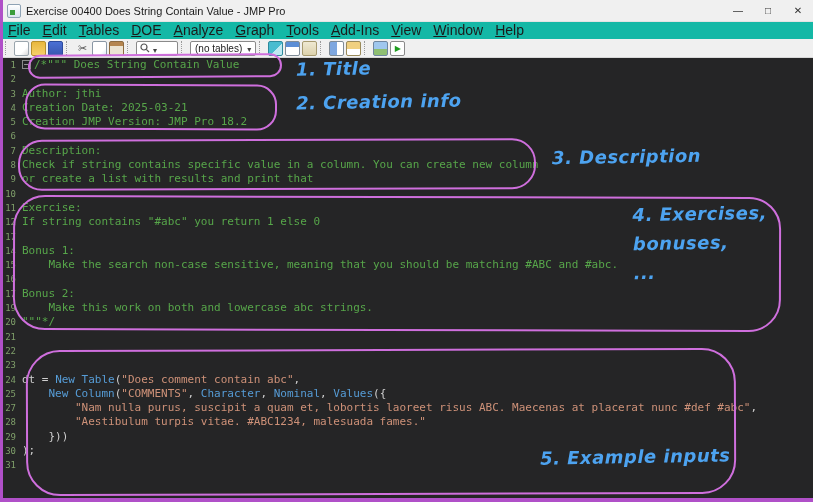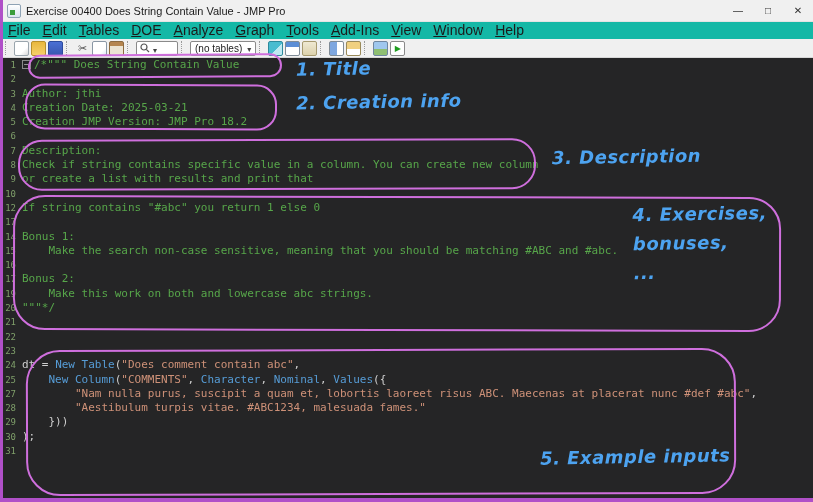--- a/index.html
+++ b/index.html
@@ -180,20 +180,21 @@
         <div class="cl"><span class="ln">1</span><span class="code"><span class="fold">−</span><span class="tk-c">/*""" Does String Contain Value</span></span></div>
         <div class="cl"><span class="ln">2</span><span class="code"></span></div>
         <div class="cl"><span class="ln">3</span><span class="code"><span class="tk-c">Author: jthi</span></span></div>
         <div class="cl"><span class="ln">4</span><span class="code"><span class="tk-c">Creation Date: 2025-03-21</span></span></div>
         <div class="cl"><span class="ln">5</span><span class="code"><span class="tk-c">Creation JMP Version: JMP Pro 18.2</span></span></div>
         <div class="cl"><span class="ln">6</span><span class="code"></span></div>
         <div class="cl"><span class="ln">7</span><span class="code"><span class="tk-c">Description:</span></span></div>
         <div class="cl"><span class="ln">8</span><span class="code"><span class="tk-c">Check if string contains specific value in a column. You can create new column</span></span></div>
         <div class="cl"><span class="ln">9</span><span class="code"><span class="tk-c">or create a list with results and print that</span></span></div>
         <div class="cl"><span class="ln">10</span><span class="code"></span></div>
+        <div class="cl"><span class="ln">11</span><span class="code"><span class="tk-c">Exercise:</span></span></div>
         <div class="cl"><span class="ln">12</span><span class="code"><span class="tk-c">If string contains "#abc" you return 1 else 0</span></span></div>
         <div class="cl"><span class="ln">17</span><span class="code"></span></div>
         <div class="cl"><span class="ln">14</span><span class="code"><span class="tk-c">Bonus 1:</span></span></div>
         <div class="cl"><span class="ln">15</span><span class="code"><span class="tk-c">    Make the search non-case sensitive, meaning that you should be matching #ABC and #abc.</span></span></div>
         <div class="cl"><span class="ln">16</span><span class="code"></span></div>
         <div class="cl"><span class="ln">17</span><span class="code"><span class="tk-c">Bonus 2:</span></span></div>
         <div class="cl"><span class="ln">19</span><span class="code"><span class="tk-c">    Make this work on both and lowercase abc strings.</span></span></div>
         <div class="cl"><span class="ln">20</span><span class="code"><span class="tk-c">"""*/</span></span></div>
         <div class="cl"><span class="ln">21</span><span class="code"></span></div>
         <div class="cl"><span class="ln">22</span></div>

